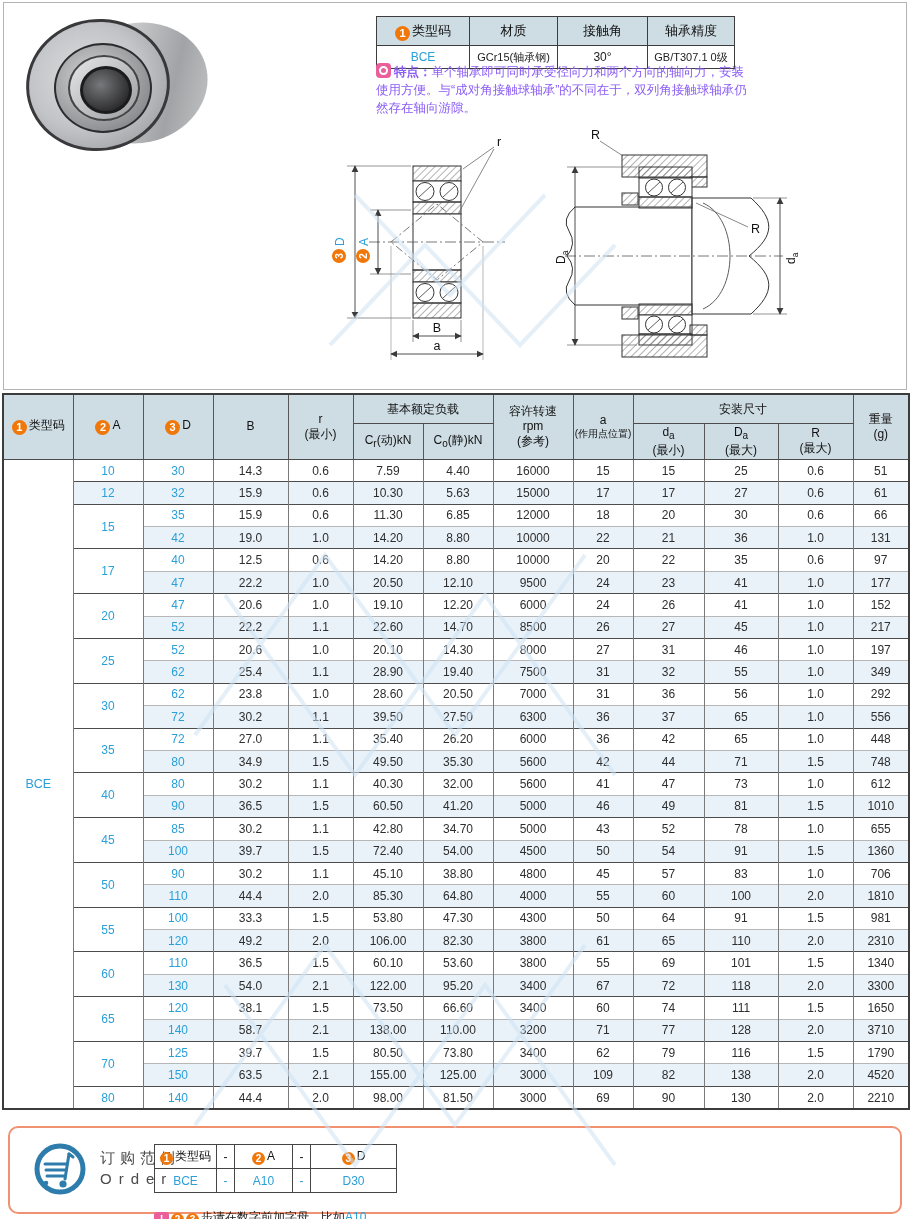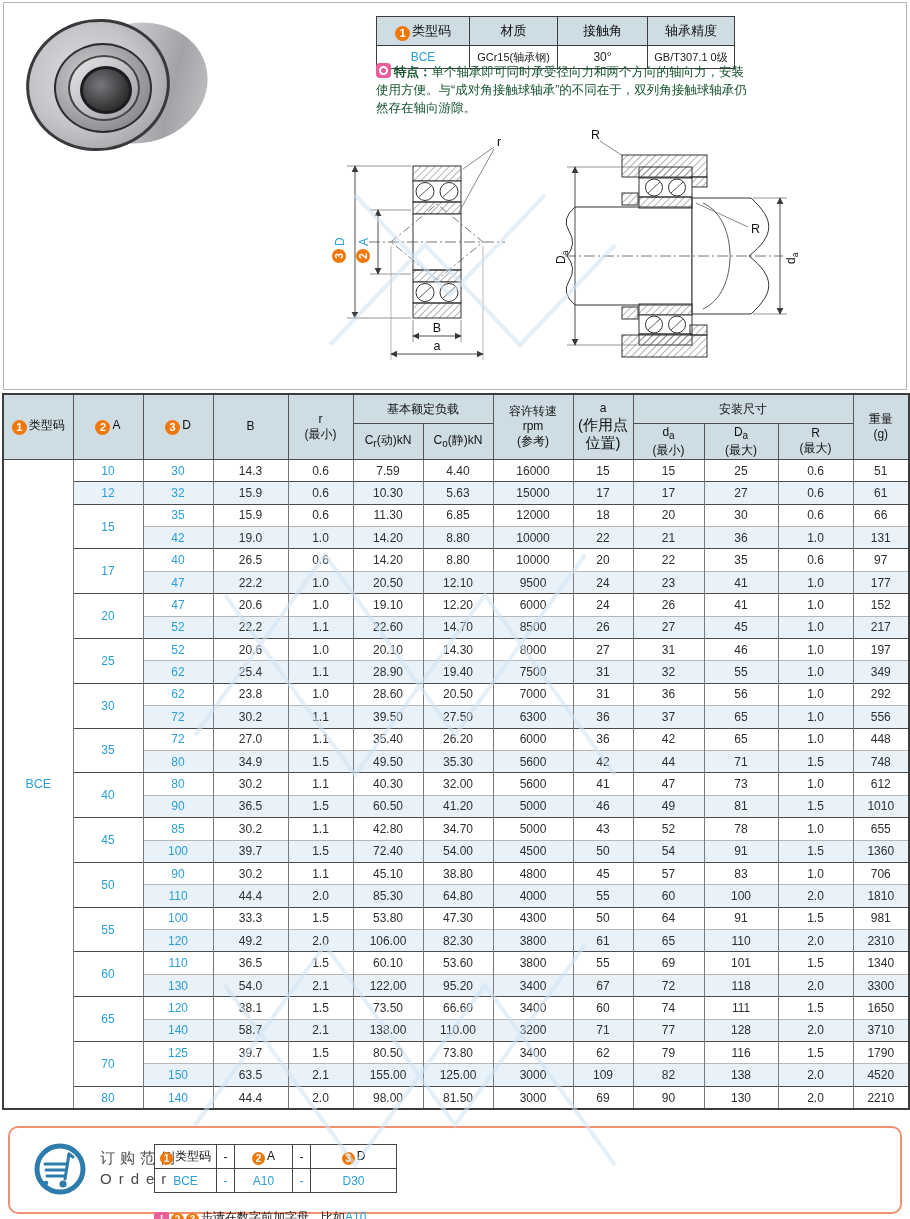--- a/index.html
+++ b/index.html
@@ -26,21 +26,21 @@
   .spec-table th,.spec-table td{border:1px solid #3d3d3d;text-align:center;padding:0;}
   .spec-table th{background:#cedde4;height:28px;font-size:13px;font-weight:normal;color:#111;}
   .spec-table td{height:22px;font-size:12px;}
   .spec-table td.small{font-size:11px;}
   .blue{color:#2b9fd8;}
   
   .nc{display:inline-block;width:15px;height:15px;border-radius:50%;background:#f0780a;color:#fff;
       font-size:11px;line-height:15px;text-align:center;font-weight:bold;margin-right:2px;vertical-align:-2px;}
   .nc.sm{width:13px;height:13px;line-height:13px;font-size:10px;}
   
-  .features{position:absolute;left:372px;top:60px;width:372px;font-size:12.5px;line-height:1.45;color:#14532d;}
+  .features{position:absolute;left:372px;top:60px;width:372px;font-size:12.5px;line-height:1.45;color:#8b5cf6;}
   .ft-label{font-weight:bold;}
   .feature-icon{display:inline-block;position:relative;width:15px;height:15px;border-radius:4px;
       background:#ea5f9b;vertical-align:-2px;margin-right:3px;}
   .feature-icon::after{content:"";position:absolute;left:3px;top:3px;width:5px;height:5px;
       border:2px solid #fff;border-radius:50%;}
   .warn-icon{display:inline-block;width:15px;height:15px;border-radius:3px;background:#ea5f9b;color:#fff;
       font-weight:bold;text-align:center;line-height:15px;font-size:11px;vertical-align:-2px;margin-right:2px;}
   
   .diag-left{position:absolute;left:287px;top:123px;}
   .diag-right{position:absolute;left:547px;top:122px;}
@@ -53,21 +53,21 @@
   .main-table thead tr.t1 th{height:26px;}
   .main-table thead tr.t2 th{height:30px;}
   .main-table thead th{border-bottom:1px solid #4c4c4c;}
   .main-table td{border-left:1px solid #7a7a7a;border-right:1px solid #7a7a7a;border-top:1px solid #b7b7b7;
       text-align:center;font-size:12px;height:21.4px;padding:0;color:#2e2e2e;}
   .main-table tbody tr:first-child td{border-top:none;}
   .main-table tbody tr.gs td{border-top:1px solid #4c4c4c;}
   .main-table tbody tr.alt td.c{background:#e9f2f9;}
   .main-table td.tc{color:#2b9fd8;font-size:12.5px;background:#fff;}
   .main-table td.av,.main-table td.dv{color:#2b9fd8;}
-  .th-tiny{font-size:15px;}
+  .th-tiny{font-size:10px;}
   .main-table sub,{font-size:9px;}
   
   .order-box{position:absolute;left:8px;top:1126px;width:890px;height:84px;border:2px solid #f09272;
       border-radius:10px;background:#fff;}
   .cart{position:absolute;left:22px;top:13px;width:56px;height:56px;}
   .ot1{position:absolute;left:90px;top:21px;font-size:15px;letter-spacing:5px;color:#4a4a4a;}
   .ot2{position:absolute;left:90px;top:42px;font-size:15px;letter-spacing:7px;color:#4a4a4a;text-align:right;}
   .order-table{position:absolute;left:144px;top:16px;border-collapse:collapse;table-layout:fixed;}
   .order-table td{border:1px solid #444;text-align:center;height:23px;padding:0 4px;font-size:12px;color:#111;}
   .order-table tr.vals td{color:#2b9fd8;}
@@ -356,21 +356,21 @@
           <td class="c">10000</td>
           <td class="c">22</td>
           <td class="c">21</td>
           <td class="c">36</td>
           <td class="c">1.0</td>
           <td class="c">131</td>
         </tr>
         <tr class="gs">
           <td rowspan="2" class="av">17</td>
           <td class="c dv">40</td>
-          <td class="c">26.5</td>
+          <td class="c">12.5</td>
           <td class="c">0.6</td>
           <td class="c">14.20</td>
           <td class="c">8.80</td>
           <td class="c">10000</td>
           <td class="c">20</td>
           <td class="c">22</td>
           <td class="c">35</td>
           <td class="c">0.6</td>
           <td class="c">97</td>
         </tr>

